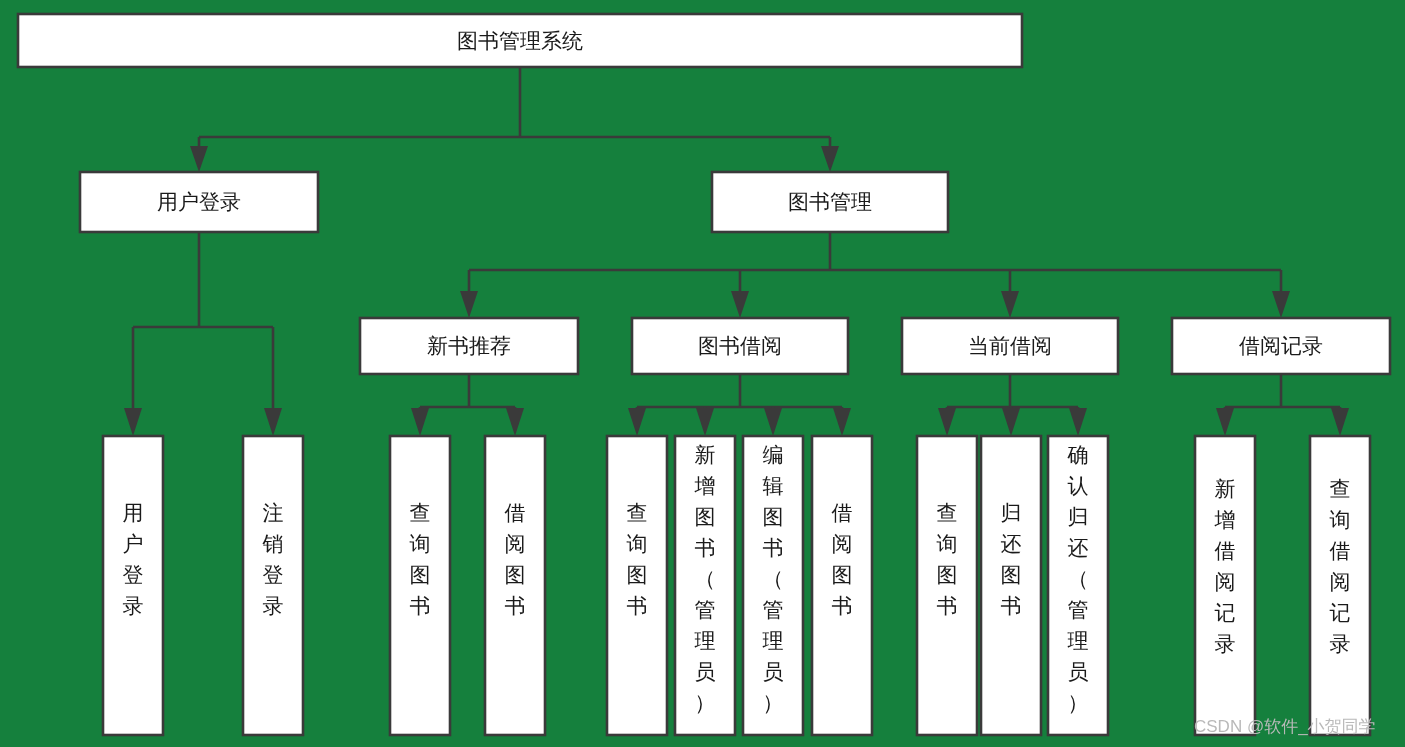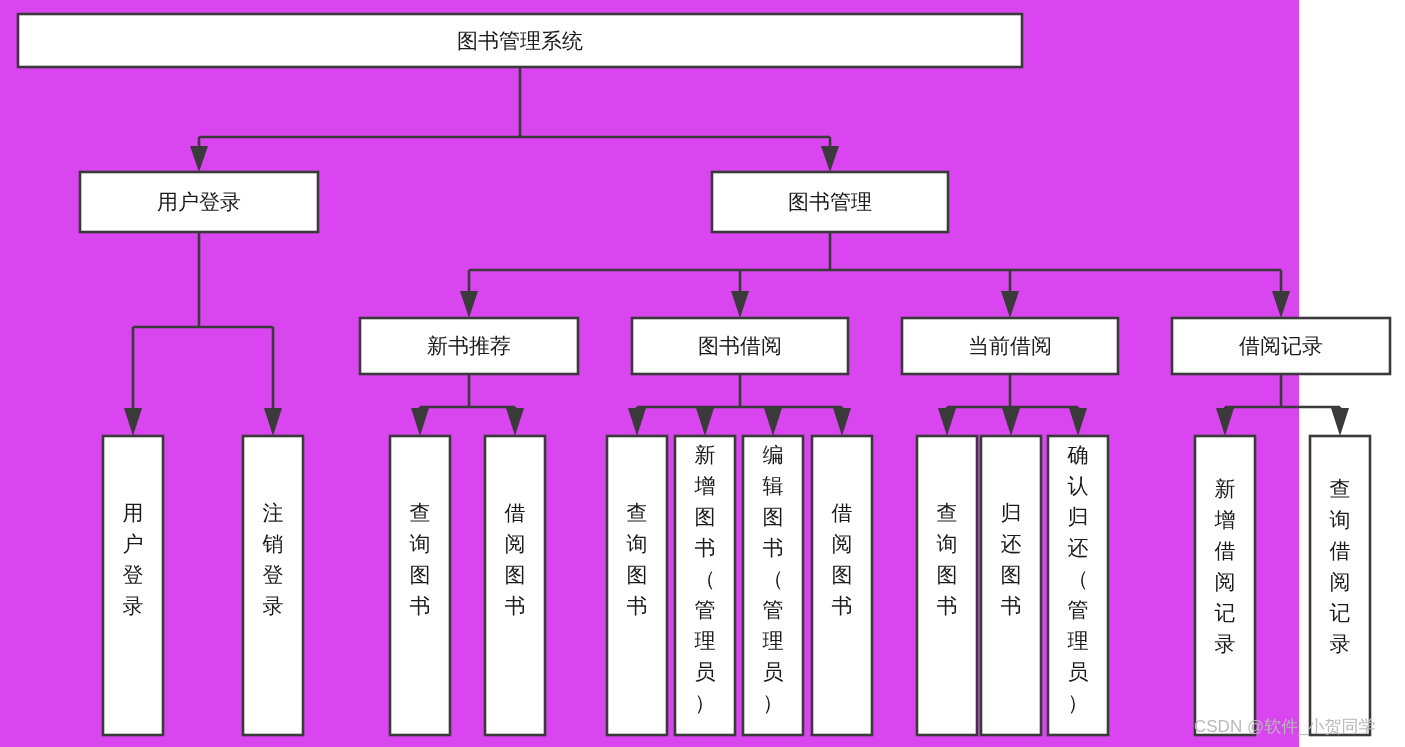--- a/index.html
+++ b/index.html
@@ -8,23 +8,23 @@
     background: #ffffff;
   }
   body {
     width: 1405px;
     height: 747px;
     font-family: "Liberation Sans", "DejaVu Sans", sans-serif;
     overflow: hidden;
   }
   #diagram-root {
     position: relative;
-    width: 1299px;
+    width: 1405px;
     height: 747px;
-    background: #d946ef;
+    background: #15803d;
   }
   svg#diagram-svg {
     position: absolute;
     top: 0;
     left: 0;
     width: 1405px;
     height: 747px;
   }
   .node-box {
     fill: #ffffff;

